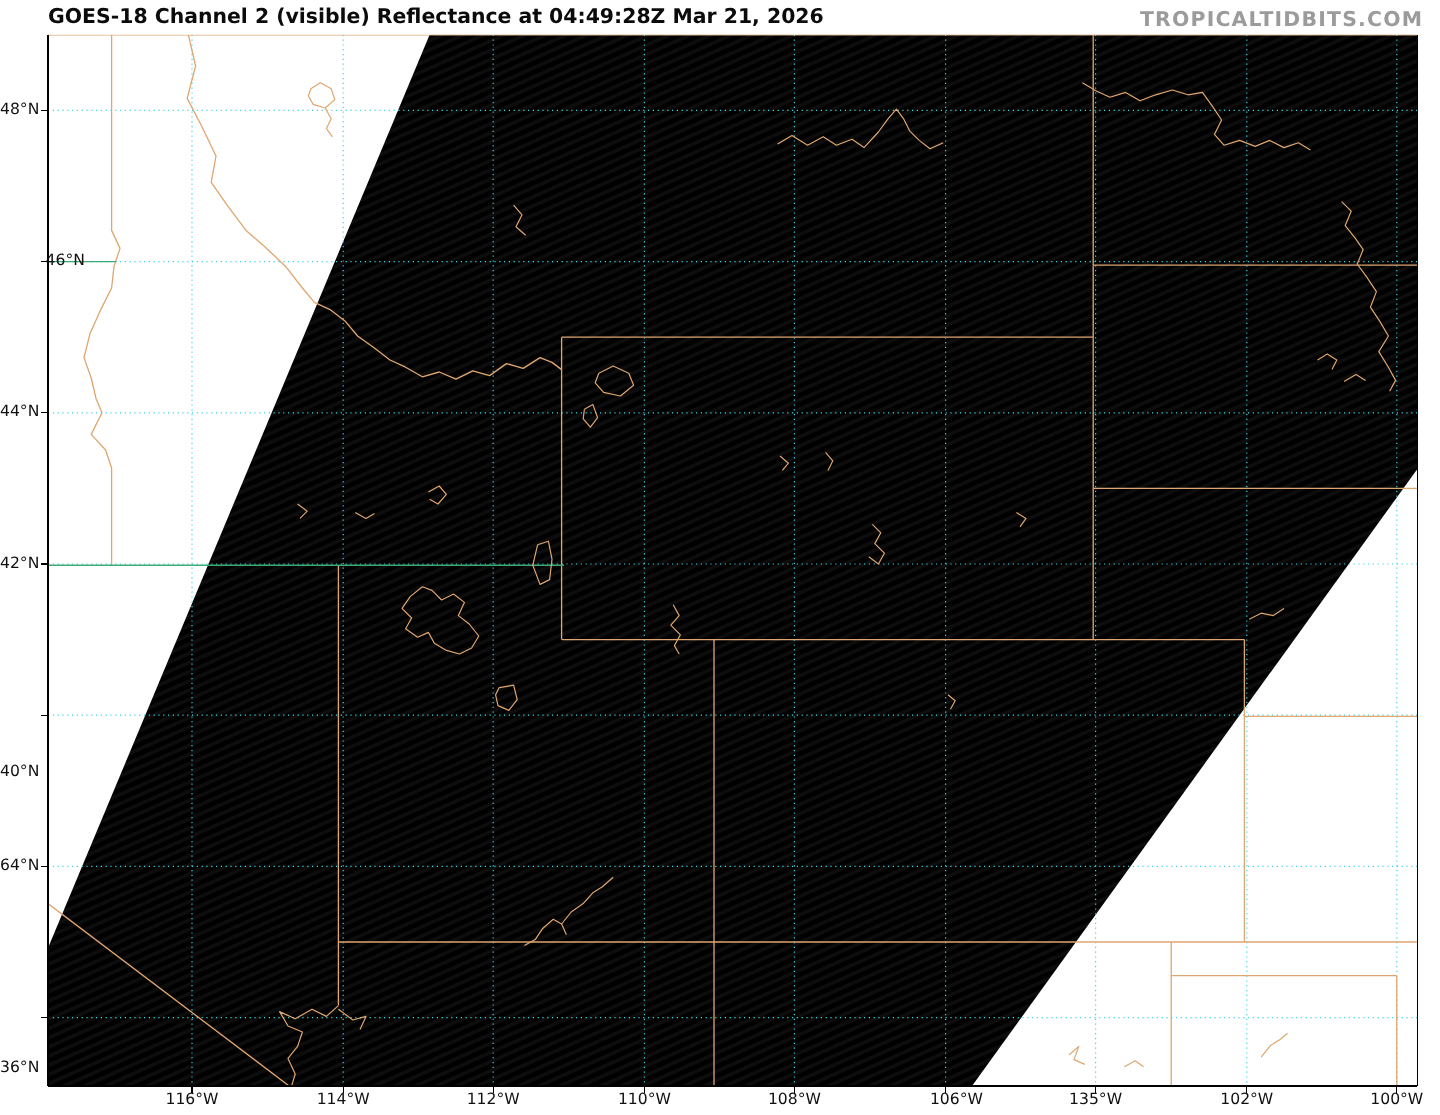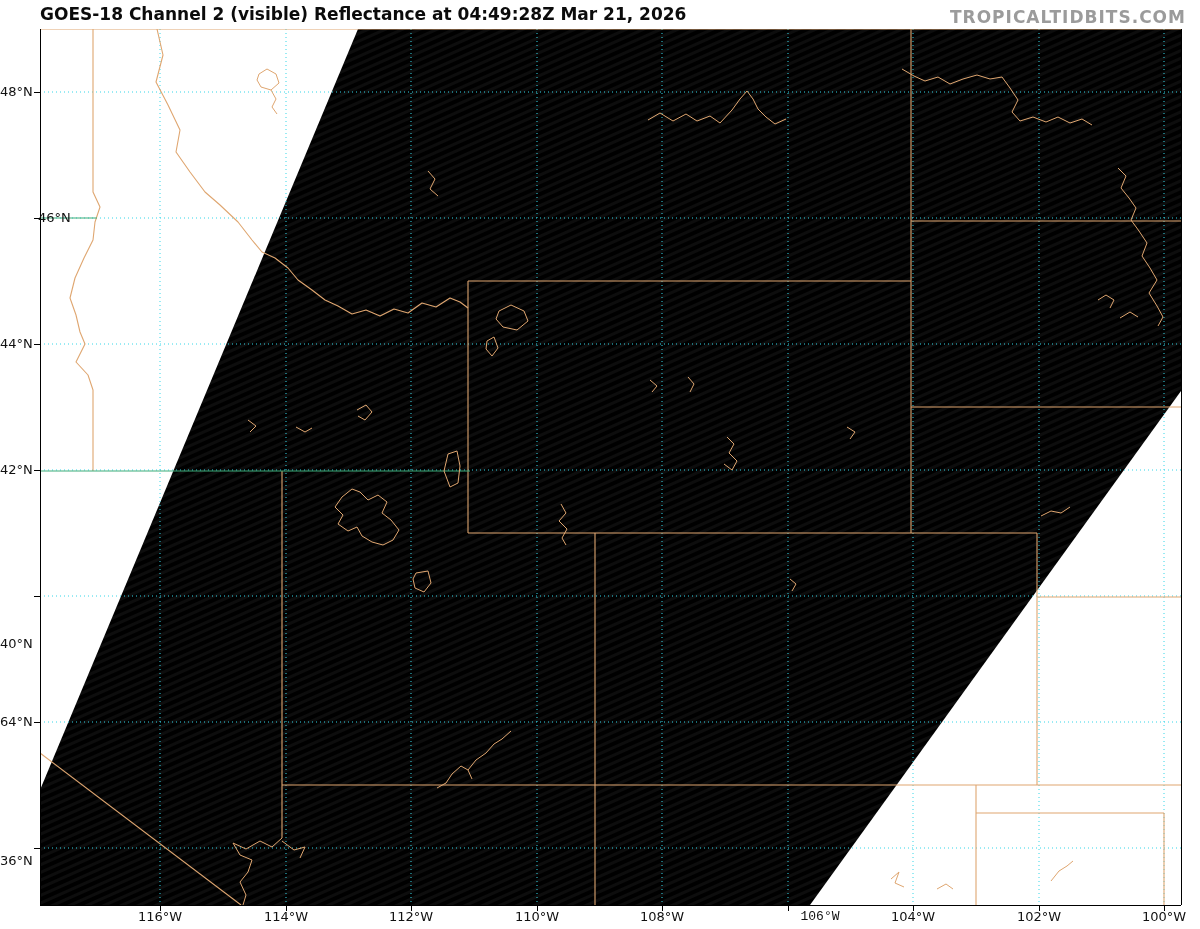--- a/index.html
+++ b/index.html
@@ -139,25 +139,25 @@
         </g>
     </g>
   </svg>
 
   <div id="labels">
       <div class="lon-label" style="left: 125px;">116°W</div>
       <div class="lon-label" style="left: 251px;">114°W</div>
       <div class="lon-label" style="left: 376px;">112°W</div>
       <div class="lon-label" style="left: 502px;">110°W</div>
       <div class="lon-label" style="left: 627px;">108°W</div>
-      <div class="lon-label" style="left: 785px; font-family: Liberation Mono, monospace;">106°W</div>
-      <div class="lon-label" style="left: 878px;">104°W</div>
+      <div class="lon-label" style="left: 762px;">106°W</div>
+      <div class="lon-label" style="left: 878px;">135°W</div>
       <div class="lon-label" style="left: 1004px;">102°W</div>
       <div class="lon-label" style="left: 1129px;">100°W</div>
       <div class="lat-label" style="top: 84px;">48°N</div>
       <div class="lat-label" style="top: 210px; padding-left: 38px;">46°N</div>
       <div class="lat-label" style="top: 336px;">44°N</div>
       <div class="lat-label" style="top: 462px;">42°N</div>
       <div class="lat-label" style="top: 588px; margin-top: 48px;">40°N</div>
       <div class="lat-label" style="top: 714px;">64°N</div>
-      <div class="lat-label" style="top: 853px;">36°N</div>
+      <div class="lat-label" style="top: 882px;">36°N</div>
     </div>
 </div>
 
 </body></html>

